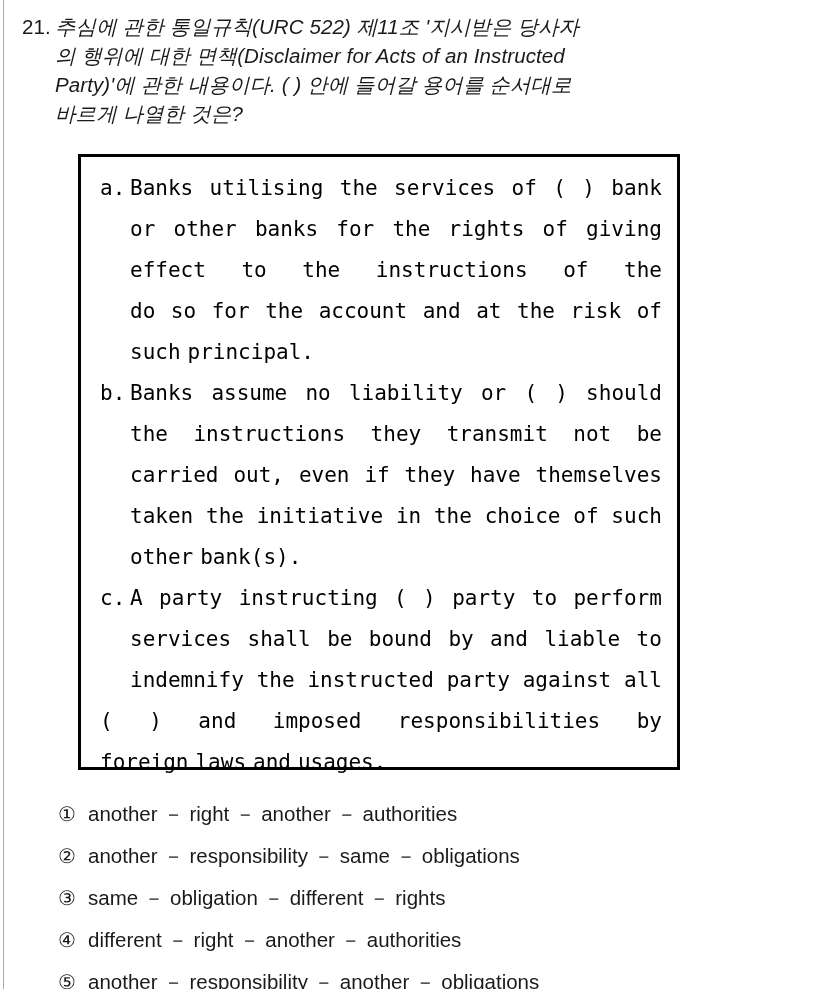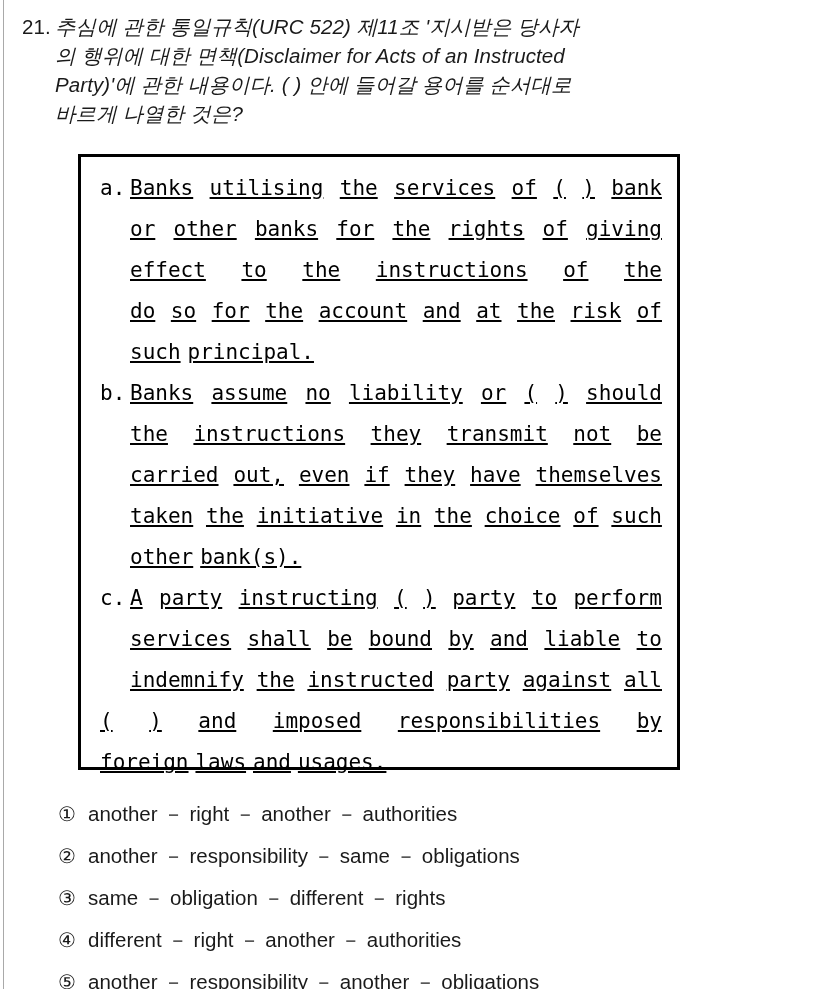--- a/index.html
+++ b/index.html
@@ -101,21 +101,20 @@
   }
   .clause-text {
     flex: 1 1 auto;
     font-size: 21px;
     line-height: 41px;
   }
   .jline {
     display: flex;
     justify-content: space-between;
     white-space: nowrap;
-    text-decoration: underline;
   }
   .jline.flush {
     justify-content: flex-start;
   }
   .jline.flush > span + span {
     margin-left: 0.55ch;
   }
   .gap-paren {
     letter-spacing: 0;
   }

